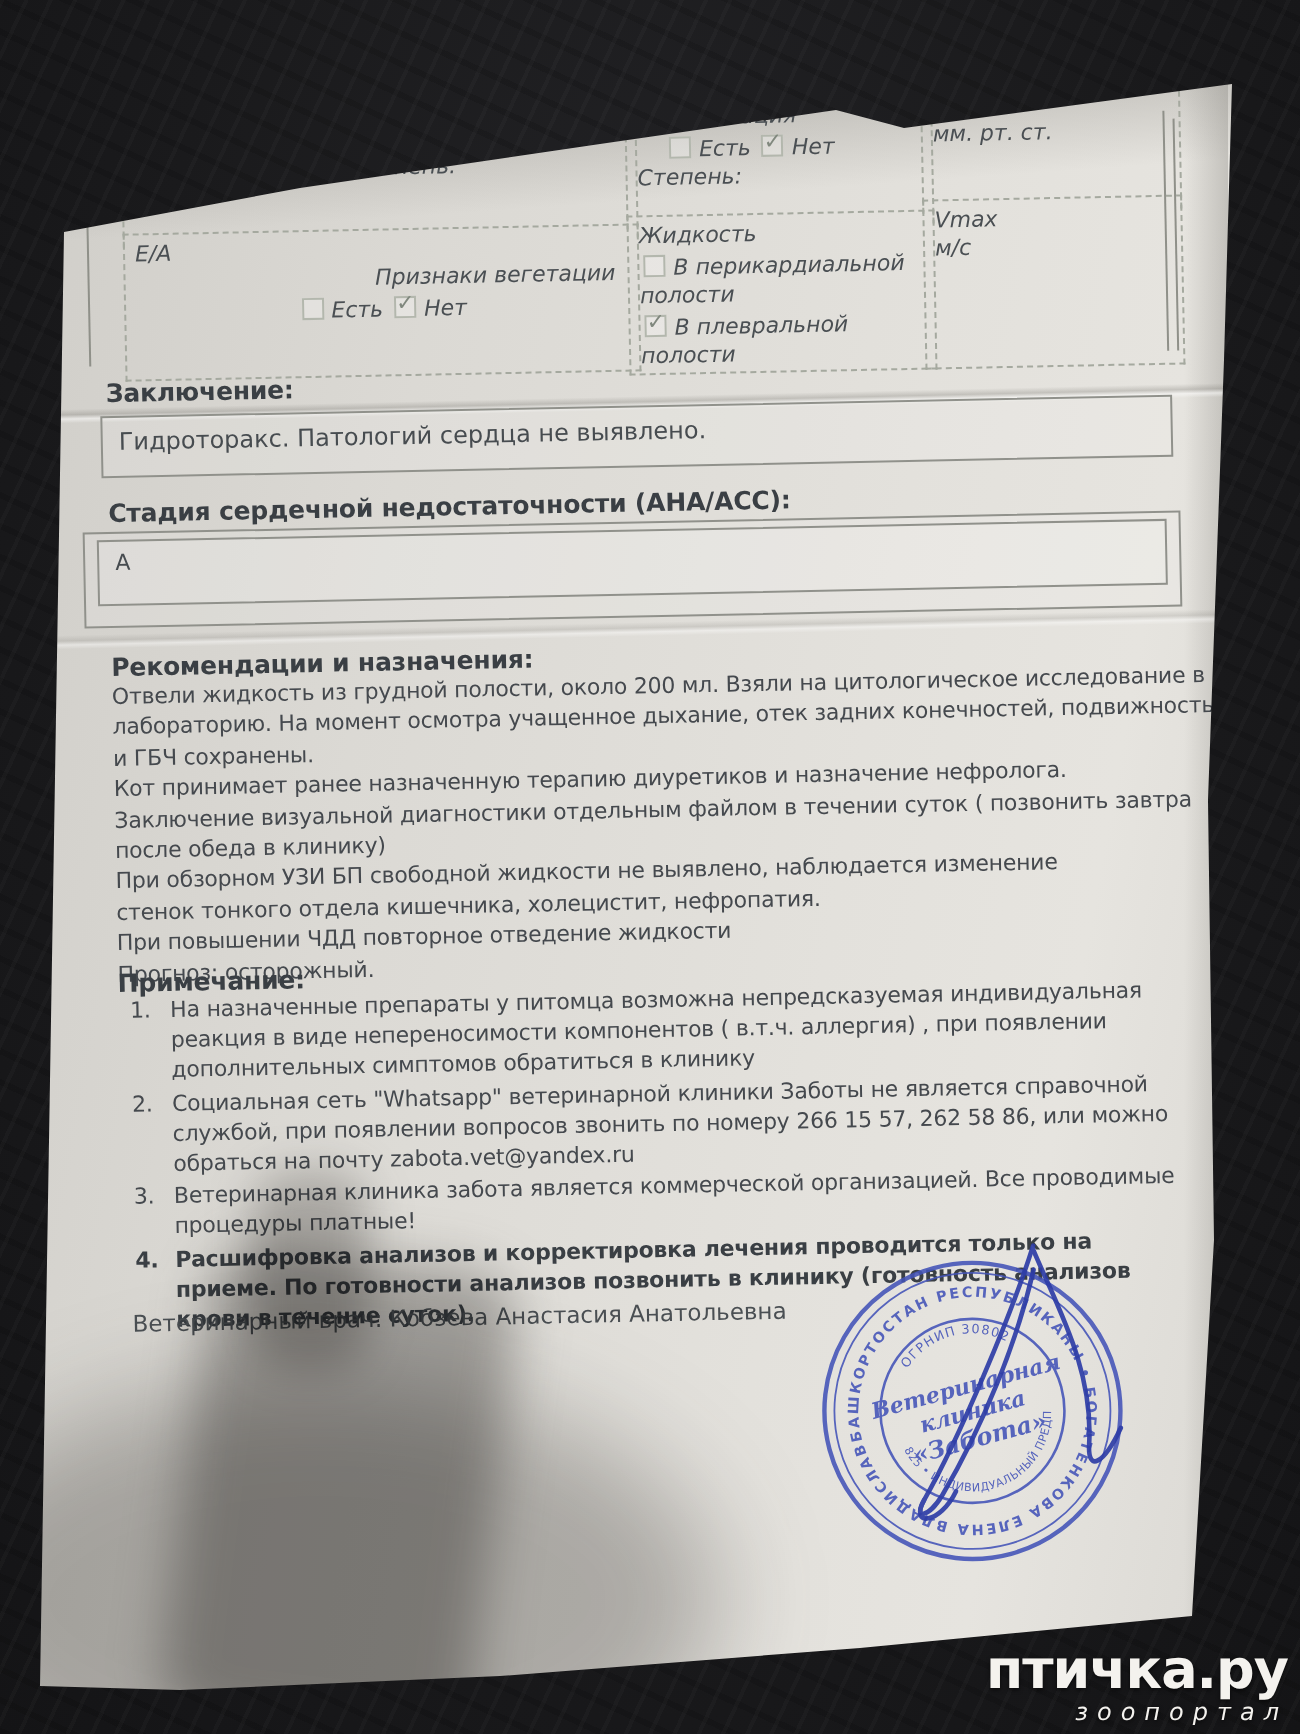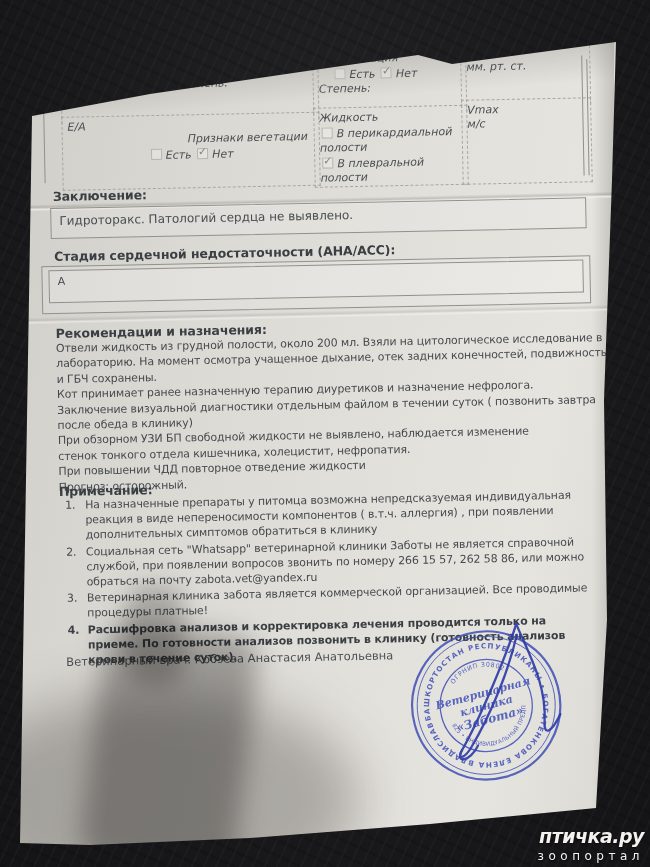--- a/index.html
+++ b/index.html
@@ -76,22 +76,22 @@
 
   
   .stamp{position:absolute;left:400px;top:633px;width:162px;height:162px;
     transform:rotate(-14deg);opacity:.88;}
   .stamp text{fill:#4353b8;}
   .sig{position:absolute;left:428px;top:610px;width:155px;height:170px;}
 
   
   .watermark{position:absolute;right:6px;bottom:4px;text-align:right;color:#f4f2ee;
     text-shadow:0 1px 2px rgba(0,0,0,.6);}
-  .wm-title{font-size:19px;font-weight:800;line-height:26px;letter-spacing:-.5px;font-style:italic;}
-  .wm-sub{font-size:12px;letter-spacing:4.5px;line-height:14px;}
+  .wm-title{font-size:27px;font-weight:800;line-height:26px;letter-spacing:-.5px;}
+  .wm-sub{font-size:12px;letter-spacing:4.5px;line-height:14px;font-style:italic;}
 </style>
 </head>
 <body>
 
 <div class="stage">
   <div class="paper">
     <div class="shade top-shade"></div>
     <div class="shade right-shade"></div>
     <div class="crease crease-1"></div>
     <div class="crease crease-2"></div>

